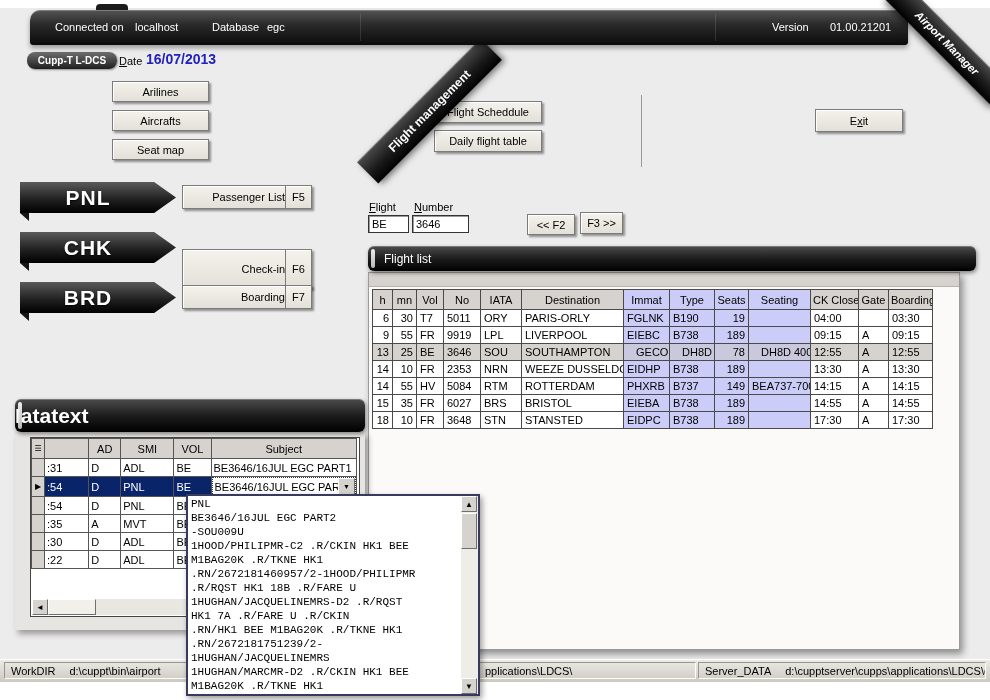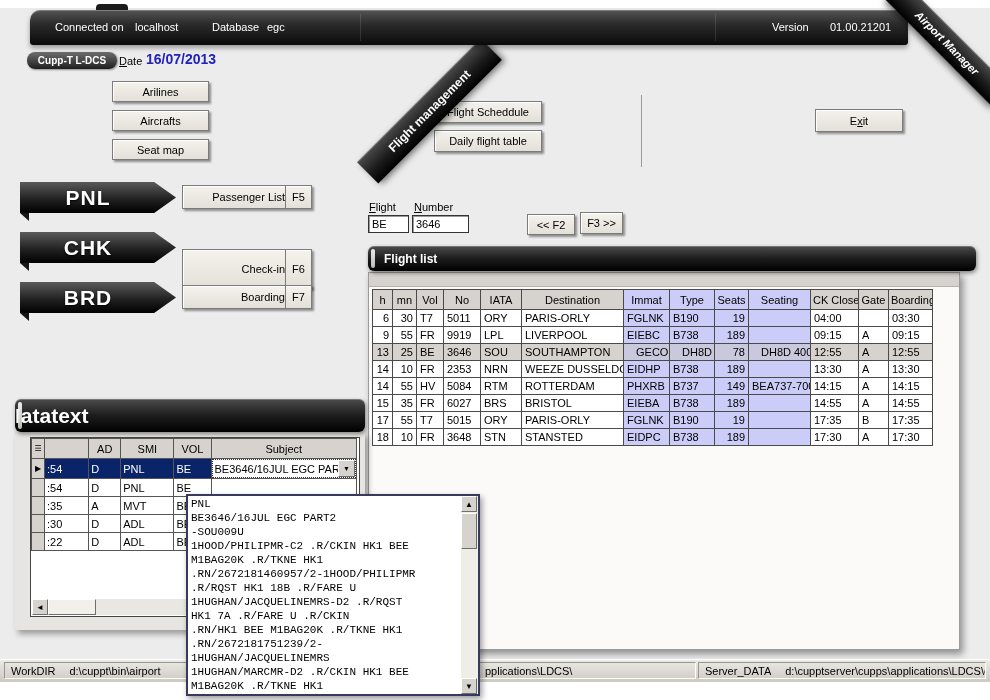--- a/index.html
+++ b/index.html
@@ -168,21 +168,21 @@
   <span class="fkey">F7</span>
 </div>
 
 <div class="abs" style="left:369px;top:201px"><u>F</u>light</div>
 <div class="abs" style="left:414px;top:201px"><u>N</u>umber</div>
 <input class="abs tfield" style="left: 368px; top: 215px; width: 41px; height: 18px;" value="BE">
 <input class="abs tfield" style="left: 412px; top: 215px; width: 57px; height: 18px;" value="3646">
 <div class="abs winbtn" style="left:527px;top:214px;width:48px;height:21px">&lt;&lt; F2</div>
 <div class="abs winbtn" style="left:580px;top:212px;width:43px;height:22px">F3 &gt;&gt;</div>
 
-<div class="abs panel-titlebar" style="left:368px;top:246px;width:592px;height:25px;font-size:12px;font-weight:bold;padding-left:16px">
+<div class="abs panel-titlebar" style="left:368px;top:246px;width:592px;height:25px;font-size:12px;font-weight:normal;padding-left:16px">
   <span>Flight list</span>
 </div>
 <div class="abs flight-panel">
   <div class="fp-strip"></div>
 </div>
 <table id="flight-table" class="abs">
     <colgroup>
       <col style="width: 20px;">
       <col style="width: 24px;">
       <col style="width: 27px;">
@@ -299,35 +299,20 @@
         <td class="">BRISTOL</td>
         <td class="lav">EIEBA</td>
         <td class="lav">B738</td>
         <td class="lav num">189</td>
         <td class="lav"></td>
         <td class="">14:55</td>
         <td class="">A</td>
         <td class="">14:55</td>
       </tr>
       <tr>
-        <td class="num">17</td>
-        <td class="num">55</td>
-        <td class="">T7</td>
-        <td class="">5015</td>
-        <td class="">ORY</td>
-        <td class="">PARIS-ORLY</td>
-        <td class="lav">FGLNK</td>
-        <td class="lav">B190</td>
-        <td class="lav num">19</td>
-        <td class="lav"></td>
-        <td class="">17:35</td>
-        <td class="">B</td>
-        <td class="">17:35</td>
-      </tr>
-      <tr>
         <td class="num">18</td>
         <td class="num">10</td>
         <td class="">FR</td>
         <td class="">3648</td>
         <td class="">STN</td>
         <td class="">STANSTED</td>
         <td class="lav">EIDPC</td>
         <td class="lav">B738</td>
         <td class="lav num">189</td>
         <td class="lav"></td>
@@ -356,20 +341,28 @@
         <tr>
           <th style="font-size: 8px;">☰</th>
           <th></th>
           <th>AD</th>
           <th>SMI</th>
           <th>VOL</th>
           <th>Subject</th>
         </tr>
       </thead>
       <tbody>
+        <tr>
+          <td class="gut"></td>
+          <td>:31</td>
+          <td>D</td>
+          <td>ADL</td>
+          <td>BE</td>
+          <td>BE3646/16JUL EGC PART1</td>
+        </tr>
         <tr class="sel">
           <td class="gut">▶</td>
           <td>:54</td>
           <td>D</td>
           <td>PNL</td>
           <td>BE</td>
           <td class="combo-cell">
             <div class="combo">
               <span class="ctext">BE3646/16JUL EGC PART2</span>
               <span class="cbtn">▼</span>

